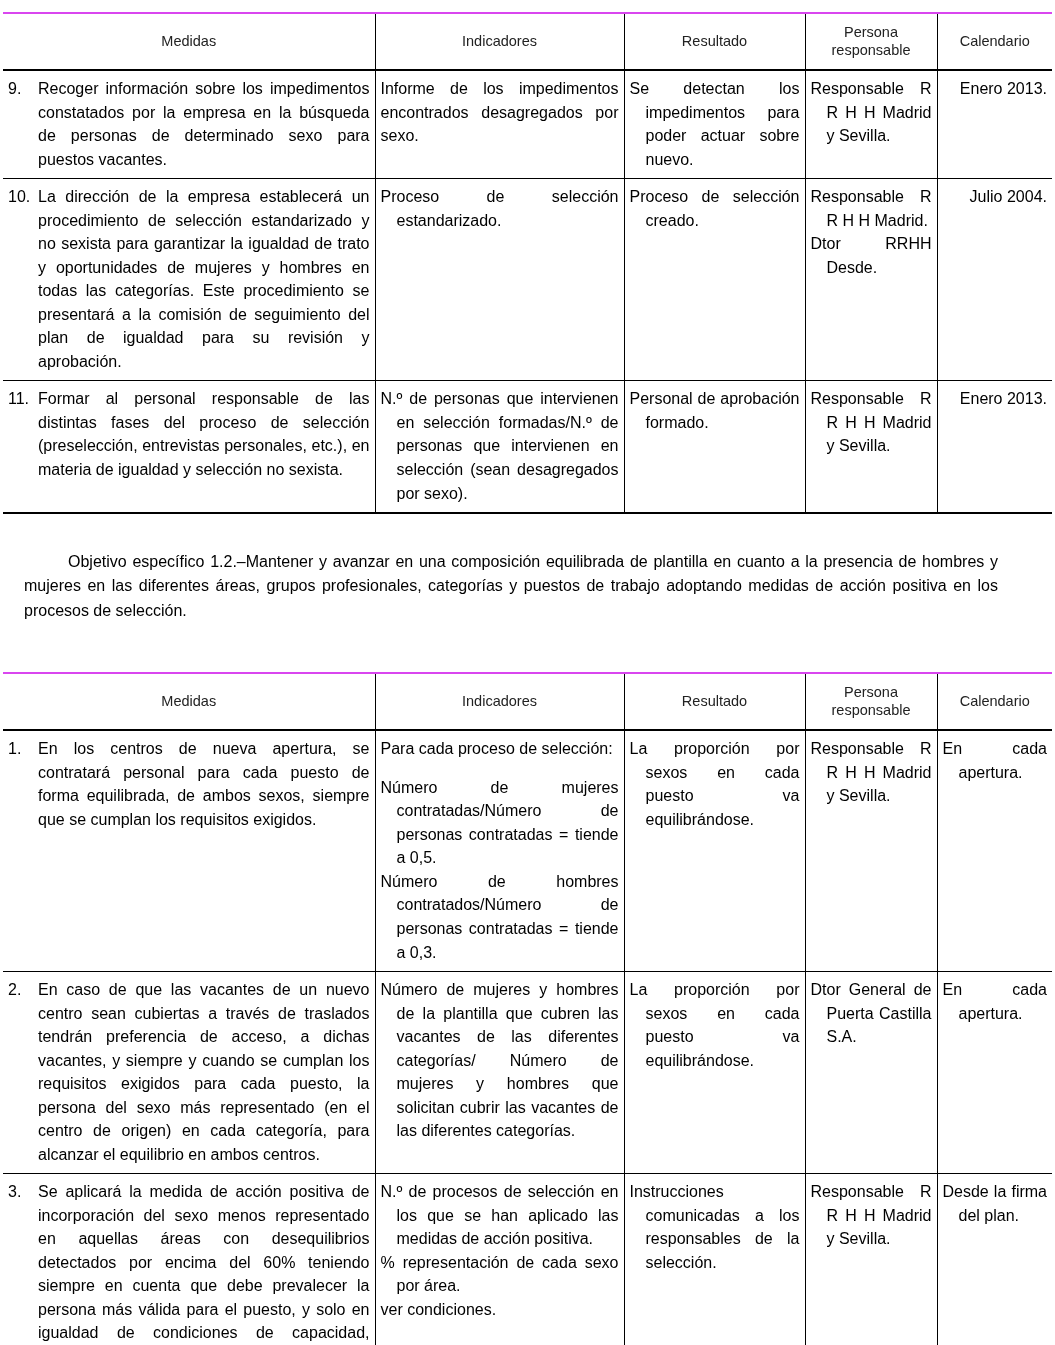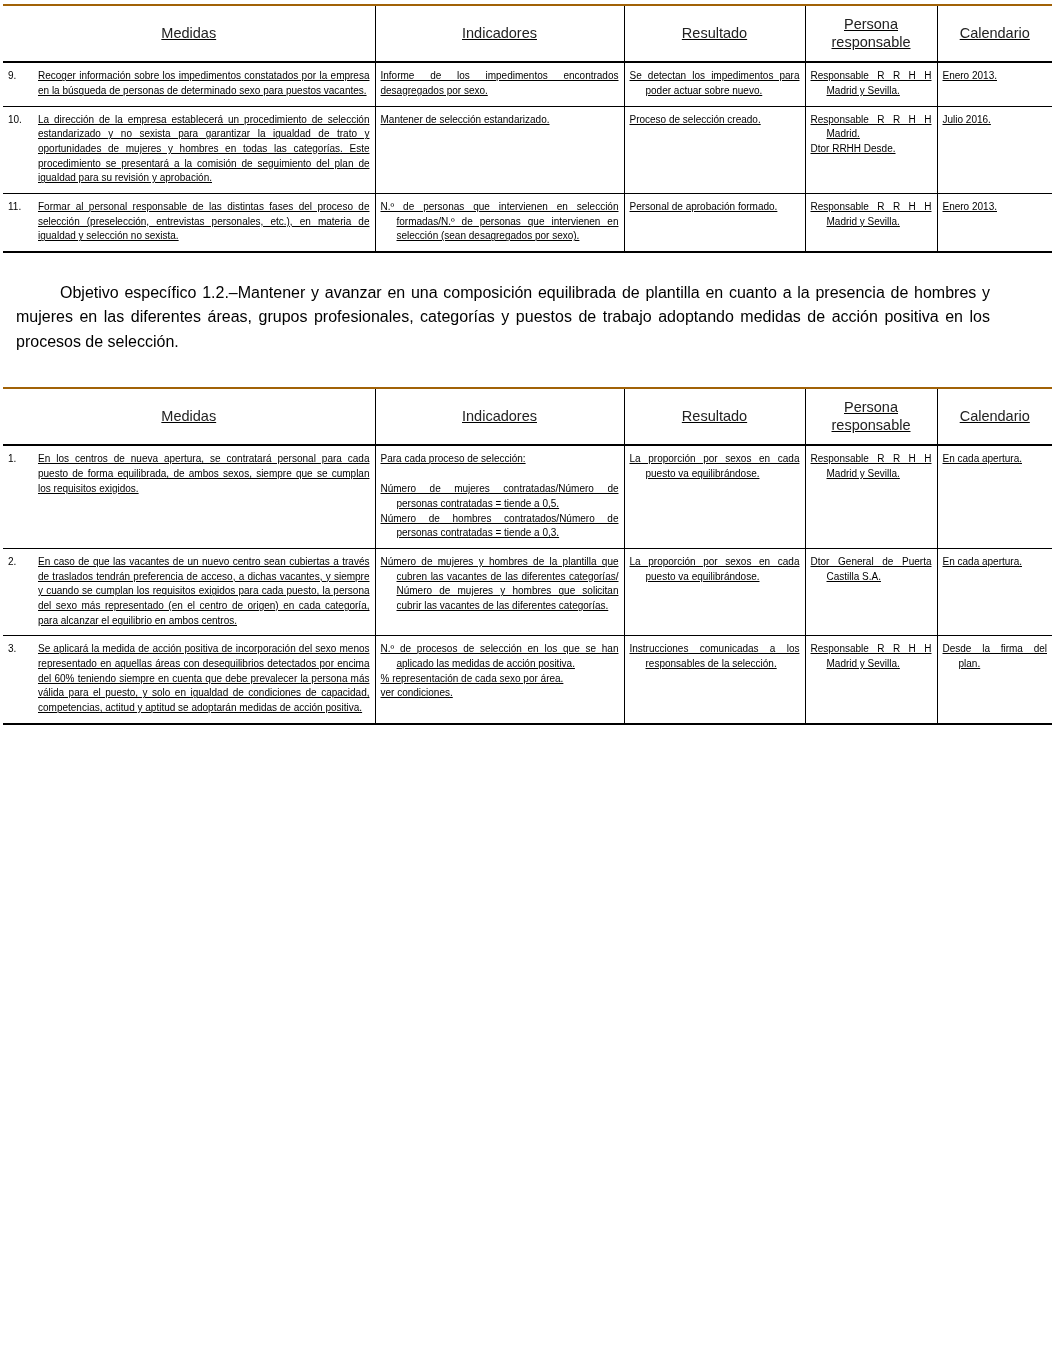--- a/index.html
+++ b/index.html
@@ -20,24 +20,23 @@
     height: 1345px;
     box-sizing: border-box;
     overflow: hidden;
   }
 
   
   table.doc-table {
     border-collapse: collapse;
     table-layout: fixed;
     width: 1049px;
-    margin: 4px 0 0 3px;
-    border-top: 2px solid #a16207;
+    margin: 12px 0 0 3px;
+    border-top: 2px solid #d946ef;
     border-bottom: 2px solid #000;
-    text-decoration: underline;
   }
   table.doc-table td,
   table.doc-table th {
     vertical-align: top;
     padding: 6px 5px 7px 5px;
     border-left: 1px solid #000;
     border-right: 1px solid #000;
     font-weight: normal;
   }
   table.doc-table td:first-child,
@@ -64,21 +63,21 @@
 
   
   col.c-medidas      { width: 372px; }
   col.c-indicadores  { width: 249px; }
   col.c-resultado    { width: 181px; }
   col.c-persona      { width: 132px; }
   col.c-calendario   { width: 115px; }
 
   
   .cell {
-    font-size: 10px;
+    font-size: 16px;
     line-height: 1.47;
   }
   
   .measure {
     text-align: justify;
     text-justify: inter-word;
     padding-left: 30px;
     text-indent: -30px;
   }
   .measure .num {
@@ -89,26 +88,26 @@
   .just {
     text-align: justify;
     text-justify: inter-word;
   }
   .just-ind {
     text-align: justify;
     text-justify: inter-word;
     padding-left: 16px;
     text-indent: -16px;
   }
-  .left { text-align: left; }
+  .left { text-align: right; }
   .blank-line { height: 0.95em; }
 
   
   .objective {
-    margin: 0;
+    margin: 8px;
     padding: 28px 10px 0 16px;
     font-size: 16px;
     line-height: 1.52;
     text-align: justify;
     text-justify: inter-word;
     text-indent: 44px;
     width: 1000px;
     box-sizing: border-box;
   }
 
@@ -155,31 +154,31 @@
         </td>
         <td>
           <div class="cell left">Enero 2013.</div>
         </td>
       </tr>
       <tr>
         <td>
           <div class="cell measure"><span class="num">10.</span><span>La dirección de la empresa establecerá un procedimiento de selección estandarizado y no sexista para garantizar la igualdad de trato y oportunidades de mujeres y hombres en todas las categorías. Este procedimiento se presentará a la comisión de seguimiento del plan de igualdad para su revisión y aprobación.</span></div>
         </td>
         <td>
-          <div class="cell just-ind">Mantener de selección estandarizado.</div>
+          <div class="cell just-ind">Proceso de selección estandarizado.</div>
         </td>
         <td>
           <div class="cell just-ind">Proceso de selección creado.</div>
         </td>
         <td>
           <div class="cell just-ind">Responsable R R H H Madrid.</div>
           <div class="cell just-ind">Dtor RRHH Desde.</div>
         </td>
         <td>
-          <div class="cell left">Julio 2016.</div>
+          <div class="cell left">Julio 2004.</div>
         </td>
       </tr>
       <tr>
         <td>
           <div class="cell measure"><span class="num">11.</span><span>Formar al personal responsable de las distintas fases del proceso de selección (preselección, entrevistas personales, etc.), en materia de igualdad y selección no sexista.</span></div>
         </td>
         <td>
           <div class="cell just-ind">N.º de personas que intervienen en selección formadas/N.º de personas que intervienen en selección (sean desagregados por sexo).</div>
         </td>
         <td>

